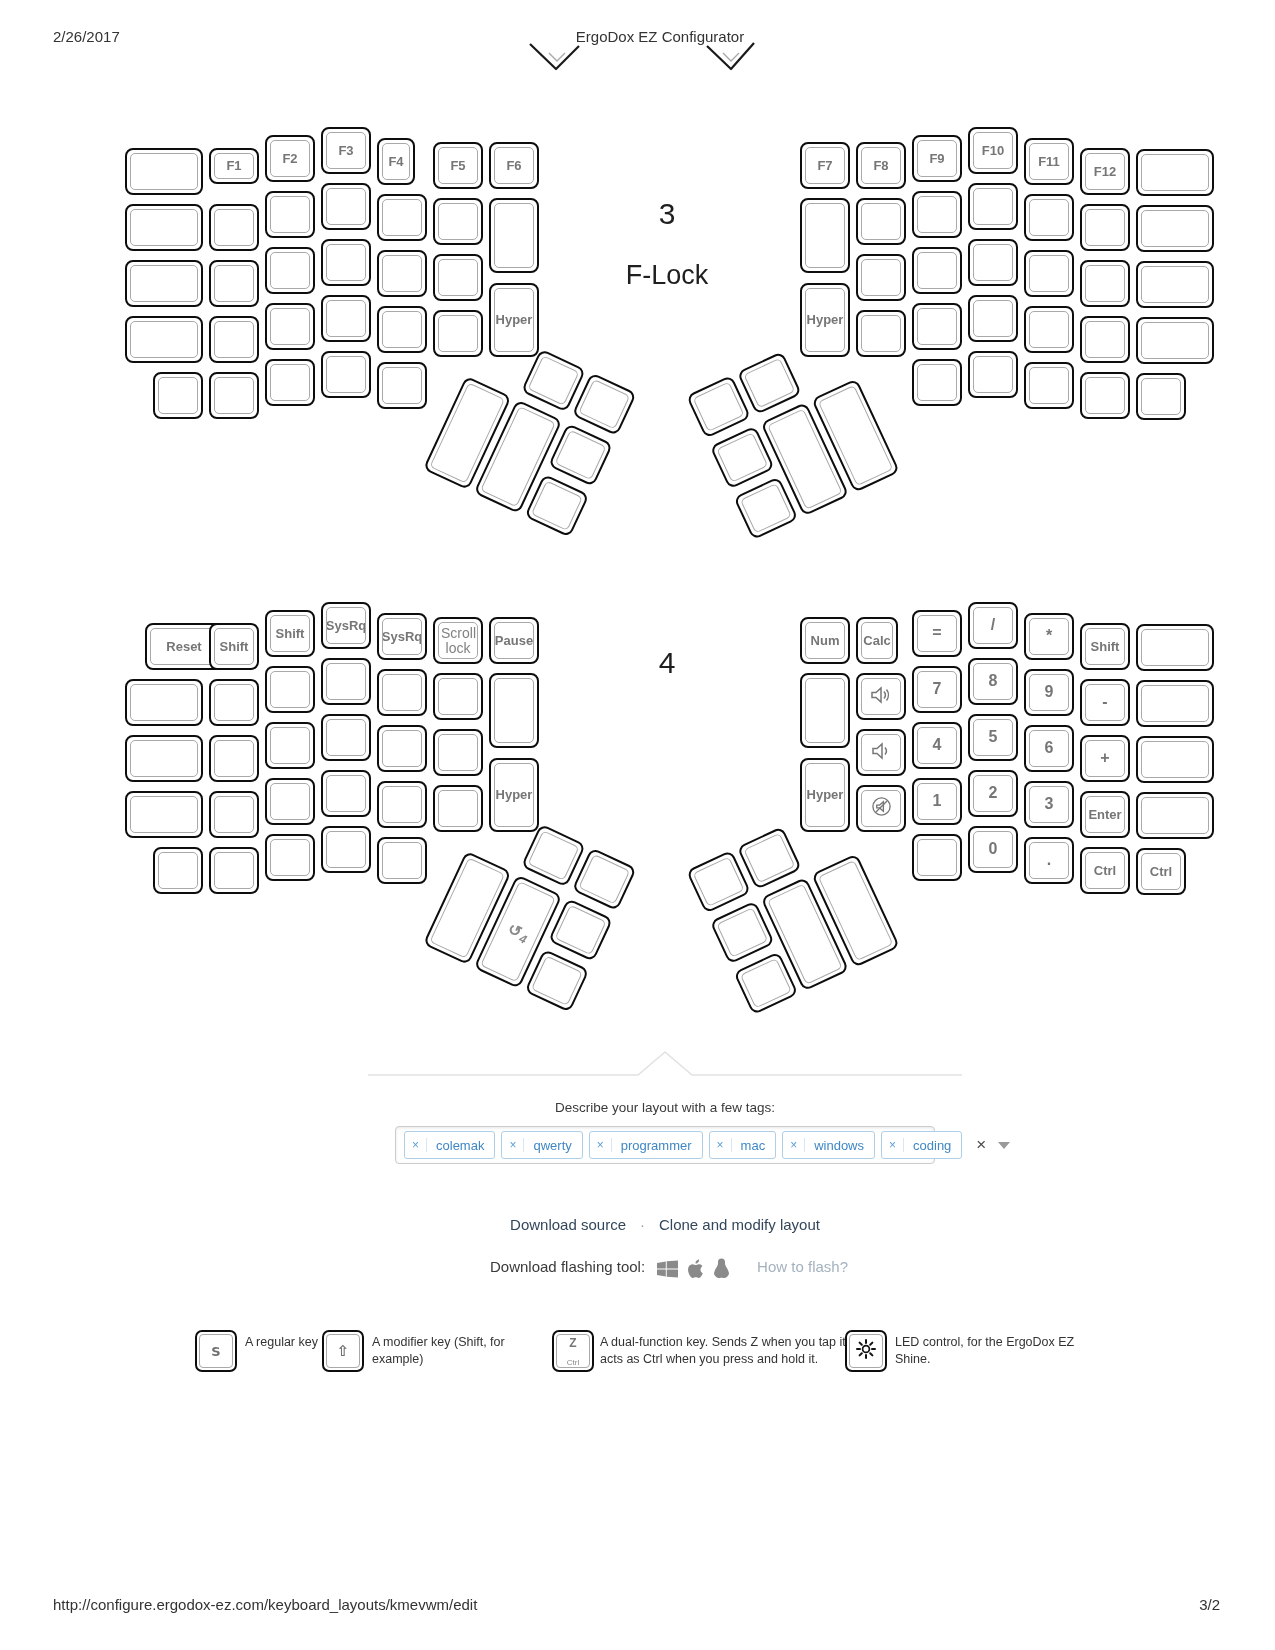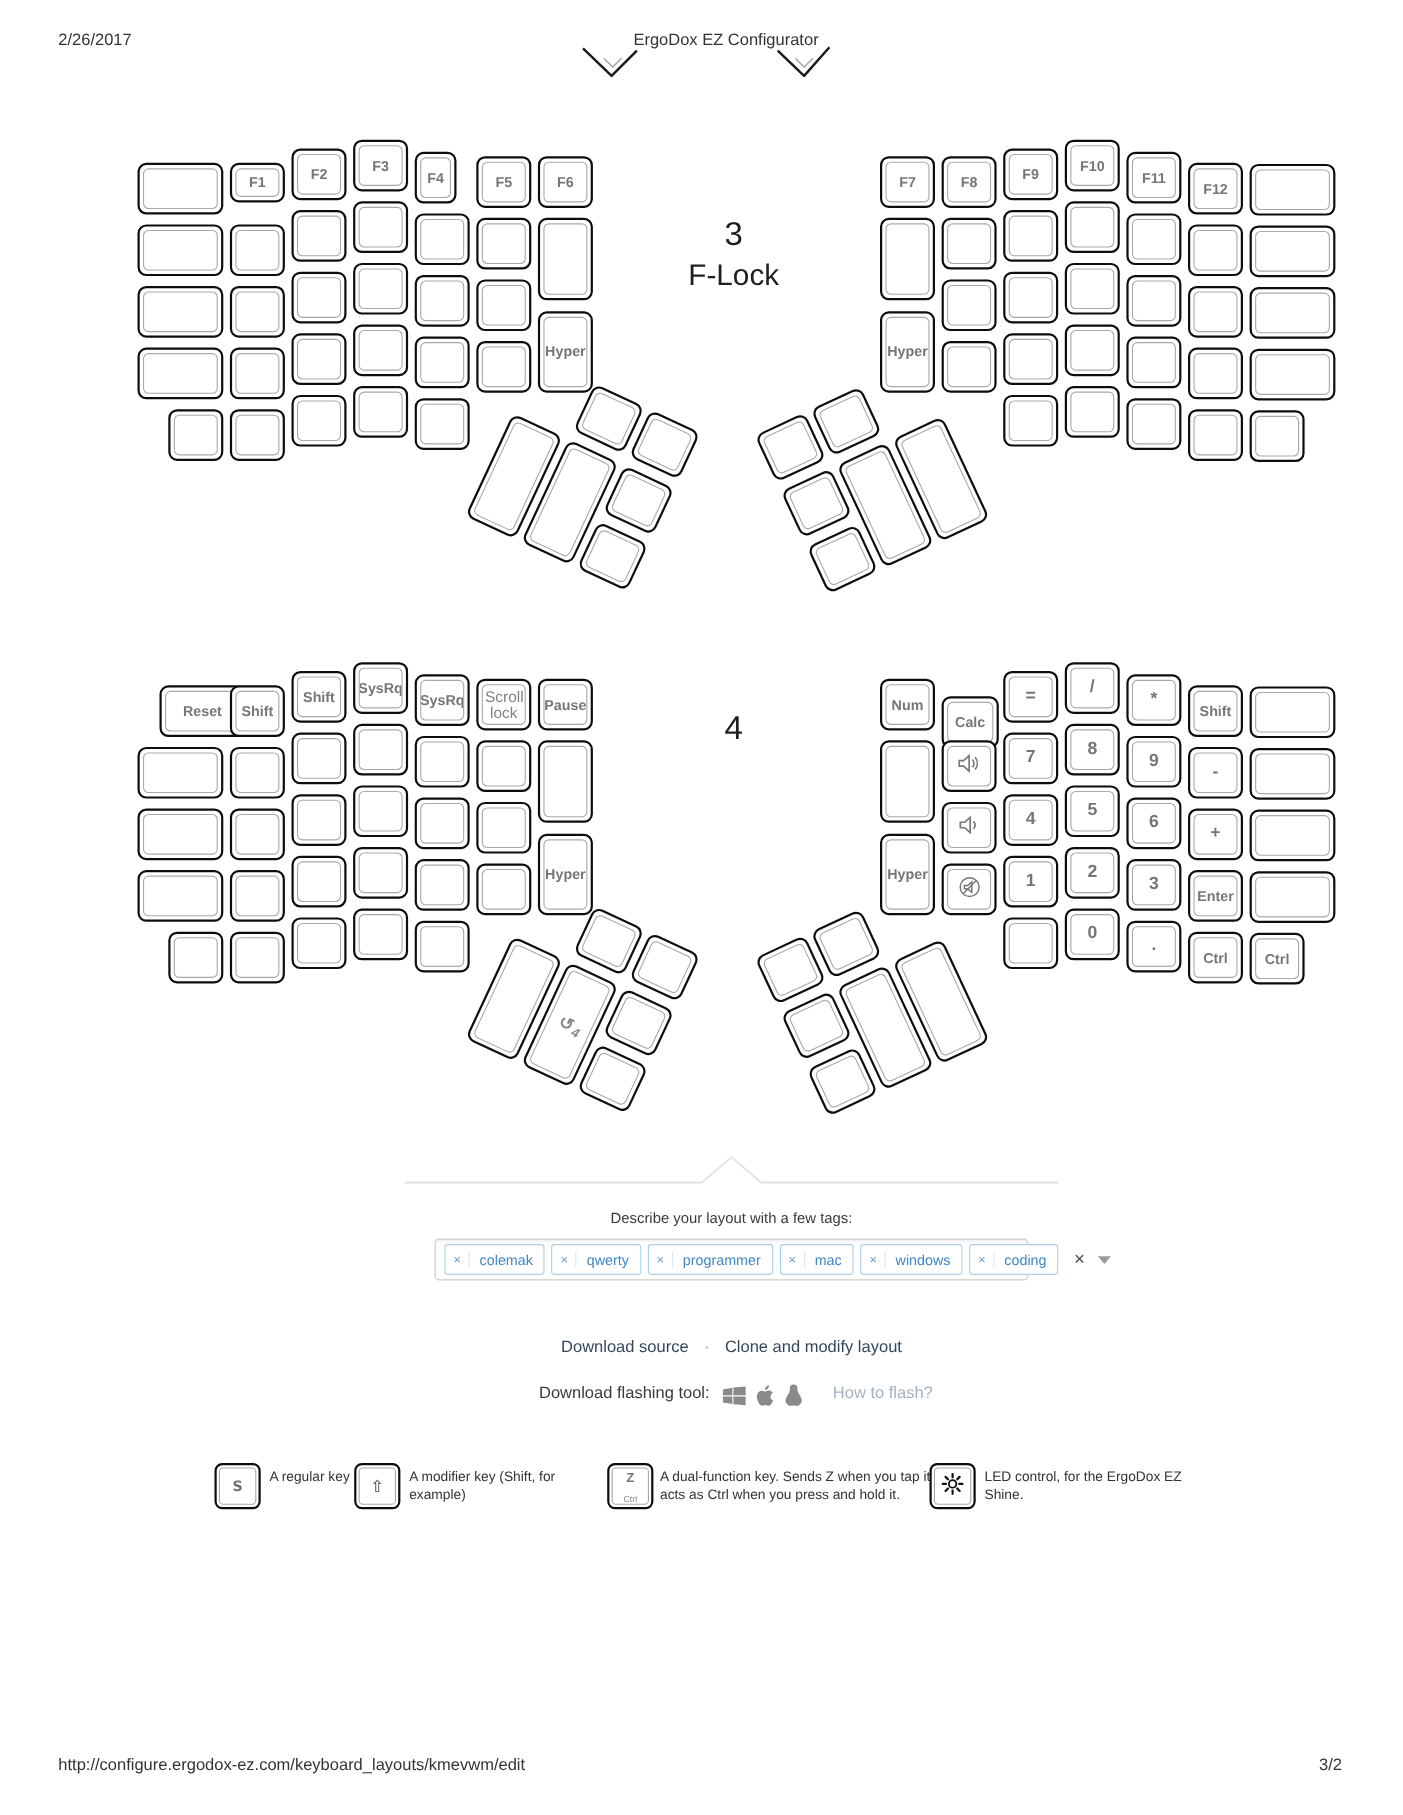--- a/index.html
+++ b/index.html
@@ -16,21 +16,21 @@
   .cap{position:absolute;left:3px;right:3px;top:3px;bottom:3px;border:1px solid #a9a9a9;border-radius:5px;
        display:flex;align-items:center;justify-content:center;text-align:center;overflow:hidden;}
   .lbl{font-weight:bold;color:#767676;font-size:13px;line-height:1.05;}
   .lbl.num{font-size:16px;}
   .lbl.small{font-size:14px;font-weight:normal;color:#828282;width:34px;}
   .dual-top{position:absolute;top:4px;left:0;right:0;text-align:center;font-size:12px;font-weight:bold;color:#767676;}
   .dual-bot{position:absolute;bottom:3px;left:0;right:0;text-align:center;font-size:8px;color:#8a8a8a;}
   .thumb{position:absolute;transform-origin:0 0;}
   .layer-label{position:absolute;left:517px;width:300px;text-align:center;color:#1f1f1f;}
   .layer-num{font-size:30px;line-height:36px;}
-  .layer-name{font-size:27px;line-height:36px;}
+  .layer-name{font-size:27px;line-height:36px;margin-top:25px;}
   .rot-ic{font-size:16px;color:#8a8a8a;font-weight:bold;}
   .rot-ic .ln{font-size:12px;font-style:italic;position:relative;top:3px;left:1px;}
   
   .tags-caption{left:0;top:1100px;width:1330px;text-align:center;font-size:13.5px;color:#3a3a3a;}
   .tags-box{left:395px;top:1126px;width:540px;height:38px;border:1px solid #ccc;border-radius:4px;
             box-shadow:inset 0 1px 3px rgba(0,0,0,.10);display:flex;align-items:center;padding:0 8px;box-sizing:border-box;}
   .pill{display:inline-flex;align-items:center;height:26px;border:1px solid #aecfe8;border-radius:3px;
         background:#fff;margin-right:6px;font-size:13px;color:#3f87c5;}
   .pill-x{font-size:12px;color:#5d9fd6;padding:0 7px;border-right:1px solid #d8e7f3;cursor:pointer;}
   .pill-label{padding:0 10px 0 9px;}
@@ -481,21 +481,21 @@
           </div>
         </div>
         <div class="key" style="left: 0px; top: 71px; width: 50px; height: 75px;">
           <div class="cap"></div>
         </div>
         <div class="key" style="left: 0px; top: 156px; width: 50px; height: 74px;">
           <div class="cap">
             <span class="lbl">Hyper</span>
           </div>
         </div>
-        <div class="key" style="left: 56px; top: 15px; width: 52px; height: 47px; margin-top: 16px;">
+        <div class="key" style="left: 56px; top: 15px; width: 42px; height: 47px;">
           <div class="cap">
             <span class="lbl">Calc</span>
           </div>
         </div>
         <div class="key" style="left: 56px; top: 71px; width: 50px; height: 47px;">
           <div class="cap">
             <span><svg width="22" height="20" viewBox="0 0 22 20">
                 <g fill="none" stroke="#777" stroke-width="1.5">
                   <path d="M2,7.5 h4 l5,-4.5 v14 l-5,-4.5 h-4 z"></path>
                   <path d="M14,6.5 a5.5,5.5 0 0 1 0,7"></path>

